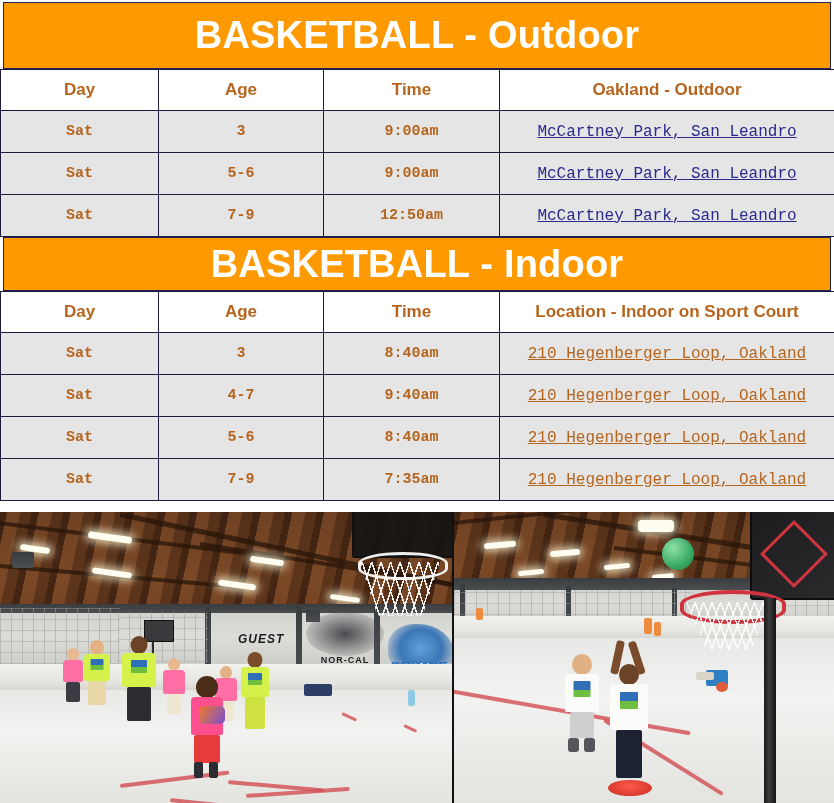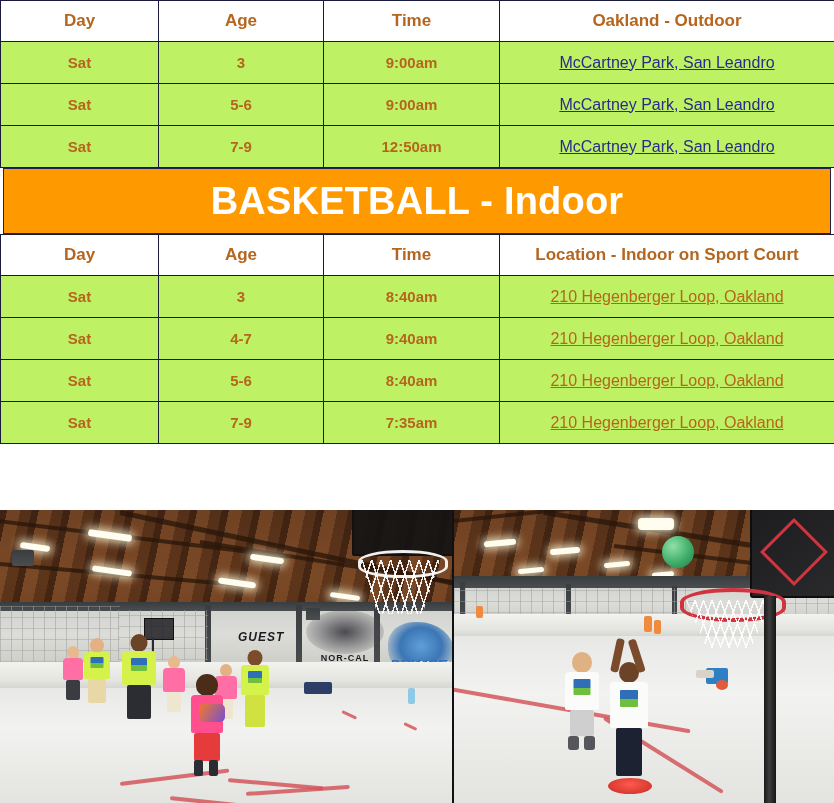--- a/index.html
+++ b/index.html
@@ -33,21 +33,21 @@
     display: flex;
     align-items: center;
     justify-content: center;
   }
   .banner-outdoor {
     height: 67px;
     font-size: 38px;
     margin: 2px 3px 0 3px;
   }
   .banner-indoor {
-    height: 66px;
+    height: 54px;
     font-size: 38px;
     margin: 0 3px 0 3px;
   }
 
   
   table.sched {
     width: 834px;
     border-collapse: collapse;
     table-layout: fixed;
   }
@@ -67,25 +67,26 @@
     background: #ffffff;
     color: #b5651d;
     font-size: 17px;
     font-weight: bold;
     height: 40px;
   }
   table.sched thead th.loc-head {
     font-size: 17px;
   }
   table.sched tbody td {
-    background: #bef264;
+    background: #e5e5e5;
     color: #b5651d;
     font-size: 15px;
     font-weight: bold;
     height: 41px;
+    font-family: Liberation Mono, monospace;
   }
   table.sched tbody td.loc-cell {
     font-weight: normal;
     font-size: 16px;
   }
   .loc-link {
     text-decoration: underline;
     cursor: pointer;
   }
   .loc-link.outdoor { color: #2a2a8c; margin-top: 8px; }
@@ -275,20 +276,21 @@
   .bin {
     position: absolute;
     border-radius: 2px;
   }
 </style>
 </head>
 <body>
 
 <div class="page">
 
+  <div class="banner banner-outdoor">BASKETBALL - Outdoor</div>
 
   <table class="sched">
     <colgroup>
       <col class="c-day">
         <col class="c-age">
         <col class="c-time">
         <col class="c-loc">
     </colgroup>
     <thead>
       <tr>

